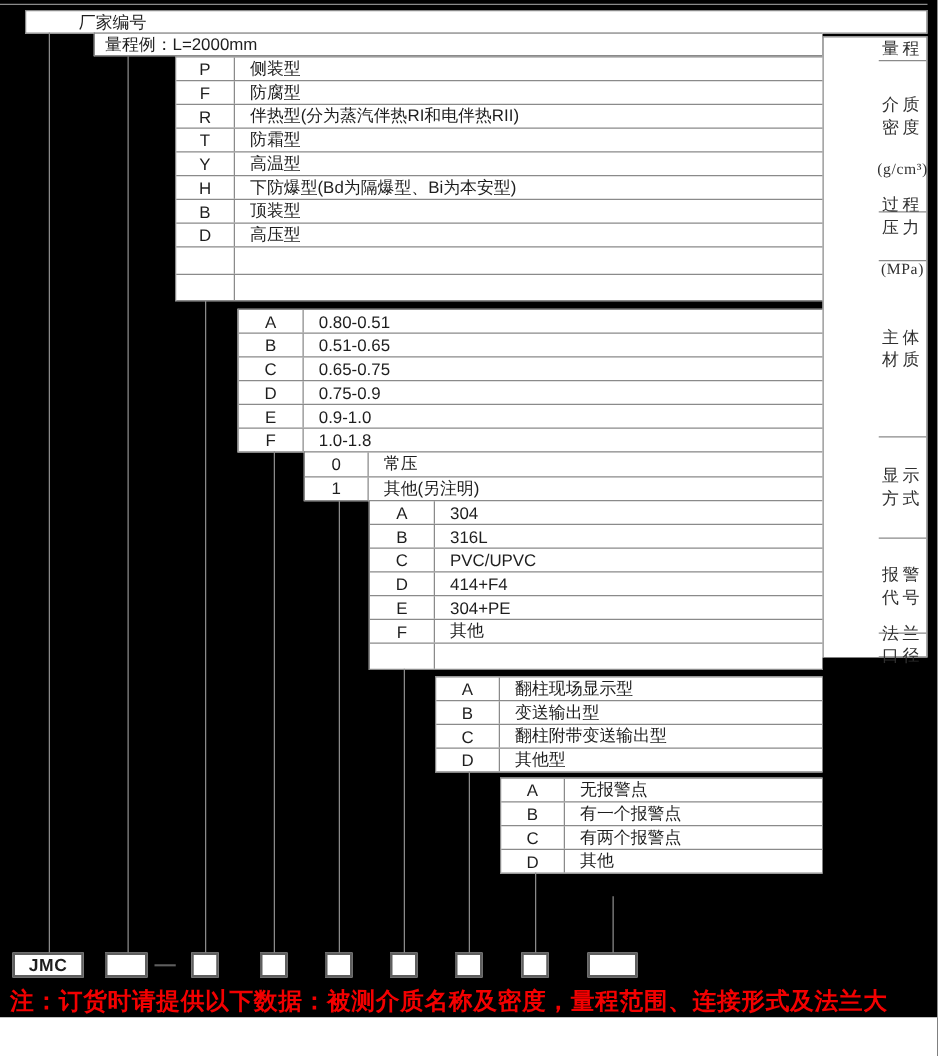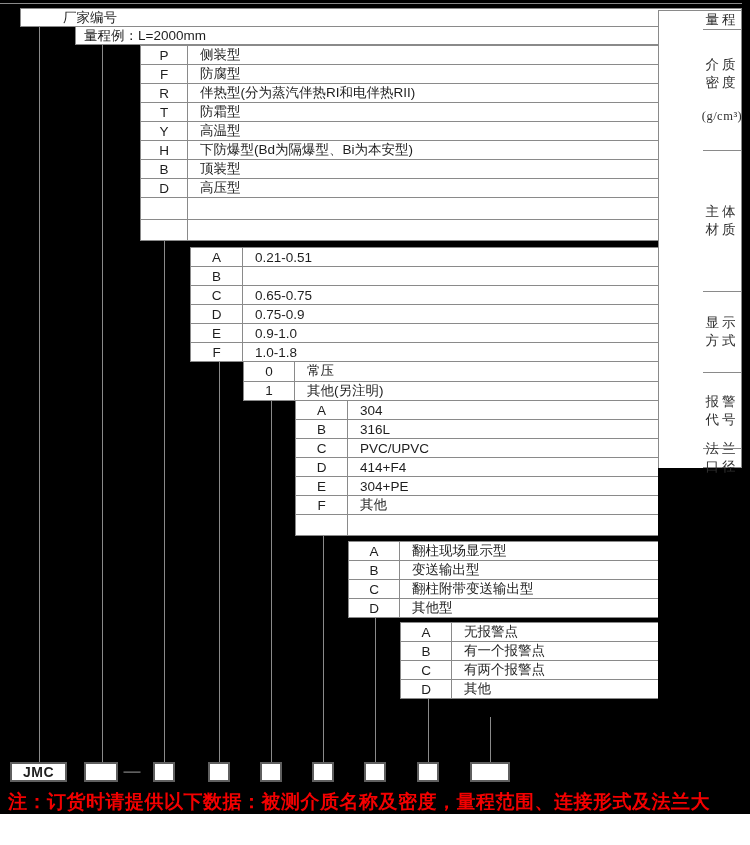--- a/index.html
+++ b/index.html
@@ -36,21 +36,21 @@
   .b-pressure{left:243px;top:361px;width:415px;}.b-pressure .code{width:51px;}
   .b-material{left:295px;top:400px;width:363px;}.b-material .code{width:52px;}
   .b-display{left:348px;top:541px;width:310px;}.b-display .code{width:51px;}
   .b-alarm{left:400px;top:622px;width:258px;}  .b-alarm .code{width:51px;}
   .b-flange{left:452px;top:698px;width:206px;height:19px;border-bottom:1px solid var(--line);
             display:flex;align-items:center;padding-left:16px;font-size:13.5px;
             box-sizing:border-box;background:#fff;position:absolute;
             border-top:1px solid var(--line);border-left:1px solid var(--line);}
 
   
-  .labelcol{position:absolute;left:658px;top:10px;width:84px;box-sizing:border-box;
+  .labelcol{position:absolute;left:658px;top:29px;width:84px;box-sizing:border-box;
             border:1px solid var(--line);border-bottom:none;background:#fff;padding-left:44px;}
   .lcell{box-sizing:border-box;border-bottom:1px solid var(--line);
          display:flex;flex-direction:column;align-items:center;justify-content:center;
          font-family:"Liberation Serif","DejaVu Serif",serif;color:#303030;
          font-size:13.5px;letter-spacing:3px;text-align:center;}
   .lcell .unit{font-size:12.5px;letter-spacing:0.5px;margin-top:17px;}
 
   
   .vl{position:absolute;width:1px;background:var(--line);}
 
@@ -80,20 +80,24 @@
   </div>
 
   <div class="labelcol">
     <div class="lcell" style="height:19px">
       <span>量程</span>
     </div>
     <div class="lcell" style="height:121px">
       <span>介质密度</span>
       <span class="unit">(g/cm³)</span>
     </div>
+    <div class="lcell" style="height:39px">
+      <span>过程压力</span>
+      <span class="unit">(MPa)</span>
+    </div>
     <div class="lcell" style="height:141px">
       <span>主体材质</span>
     </div>
     <div class="lcell" style="height:81px">
       <span>显示方式</span>
     </div>
     <div class="lcell" style="height:76px">
       <span>报警代号</span>
     </div>
     <div class="lcell" style="height:19px">
@@ -140,24 +144,25 @@
     </div>
     <div class="trow tall">
       <div class="code"></div>
       <div class="desc"></div>
     </div>
   </div>
 
   <div class="block b-density">
     <div class="trow">
       <div class="code">A</div>
-      <div class="desc">0.21-0.51</div>
-    </div>
-    <div class="trow">
-      <div class="code">B</div>
+      <div class="desc">0.80-0.51</div>
+    </div>
+    <div class="trow">
+      <div class="code">B</div>
+      <div class="desc">0.51-0.65</div>
     </div>
     <div class="trow">
       <div class="code">C</div>
       <div class="desc">0.65-0.75</div>
     </div>
     <div class="trow">
       <div class="code">D</div>
       <div class="desc">0.75-0.9</div>
     </div>
     <div class="trow">

